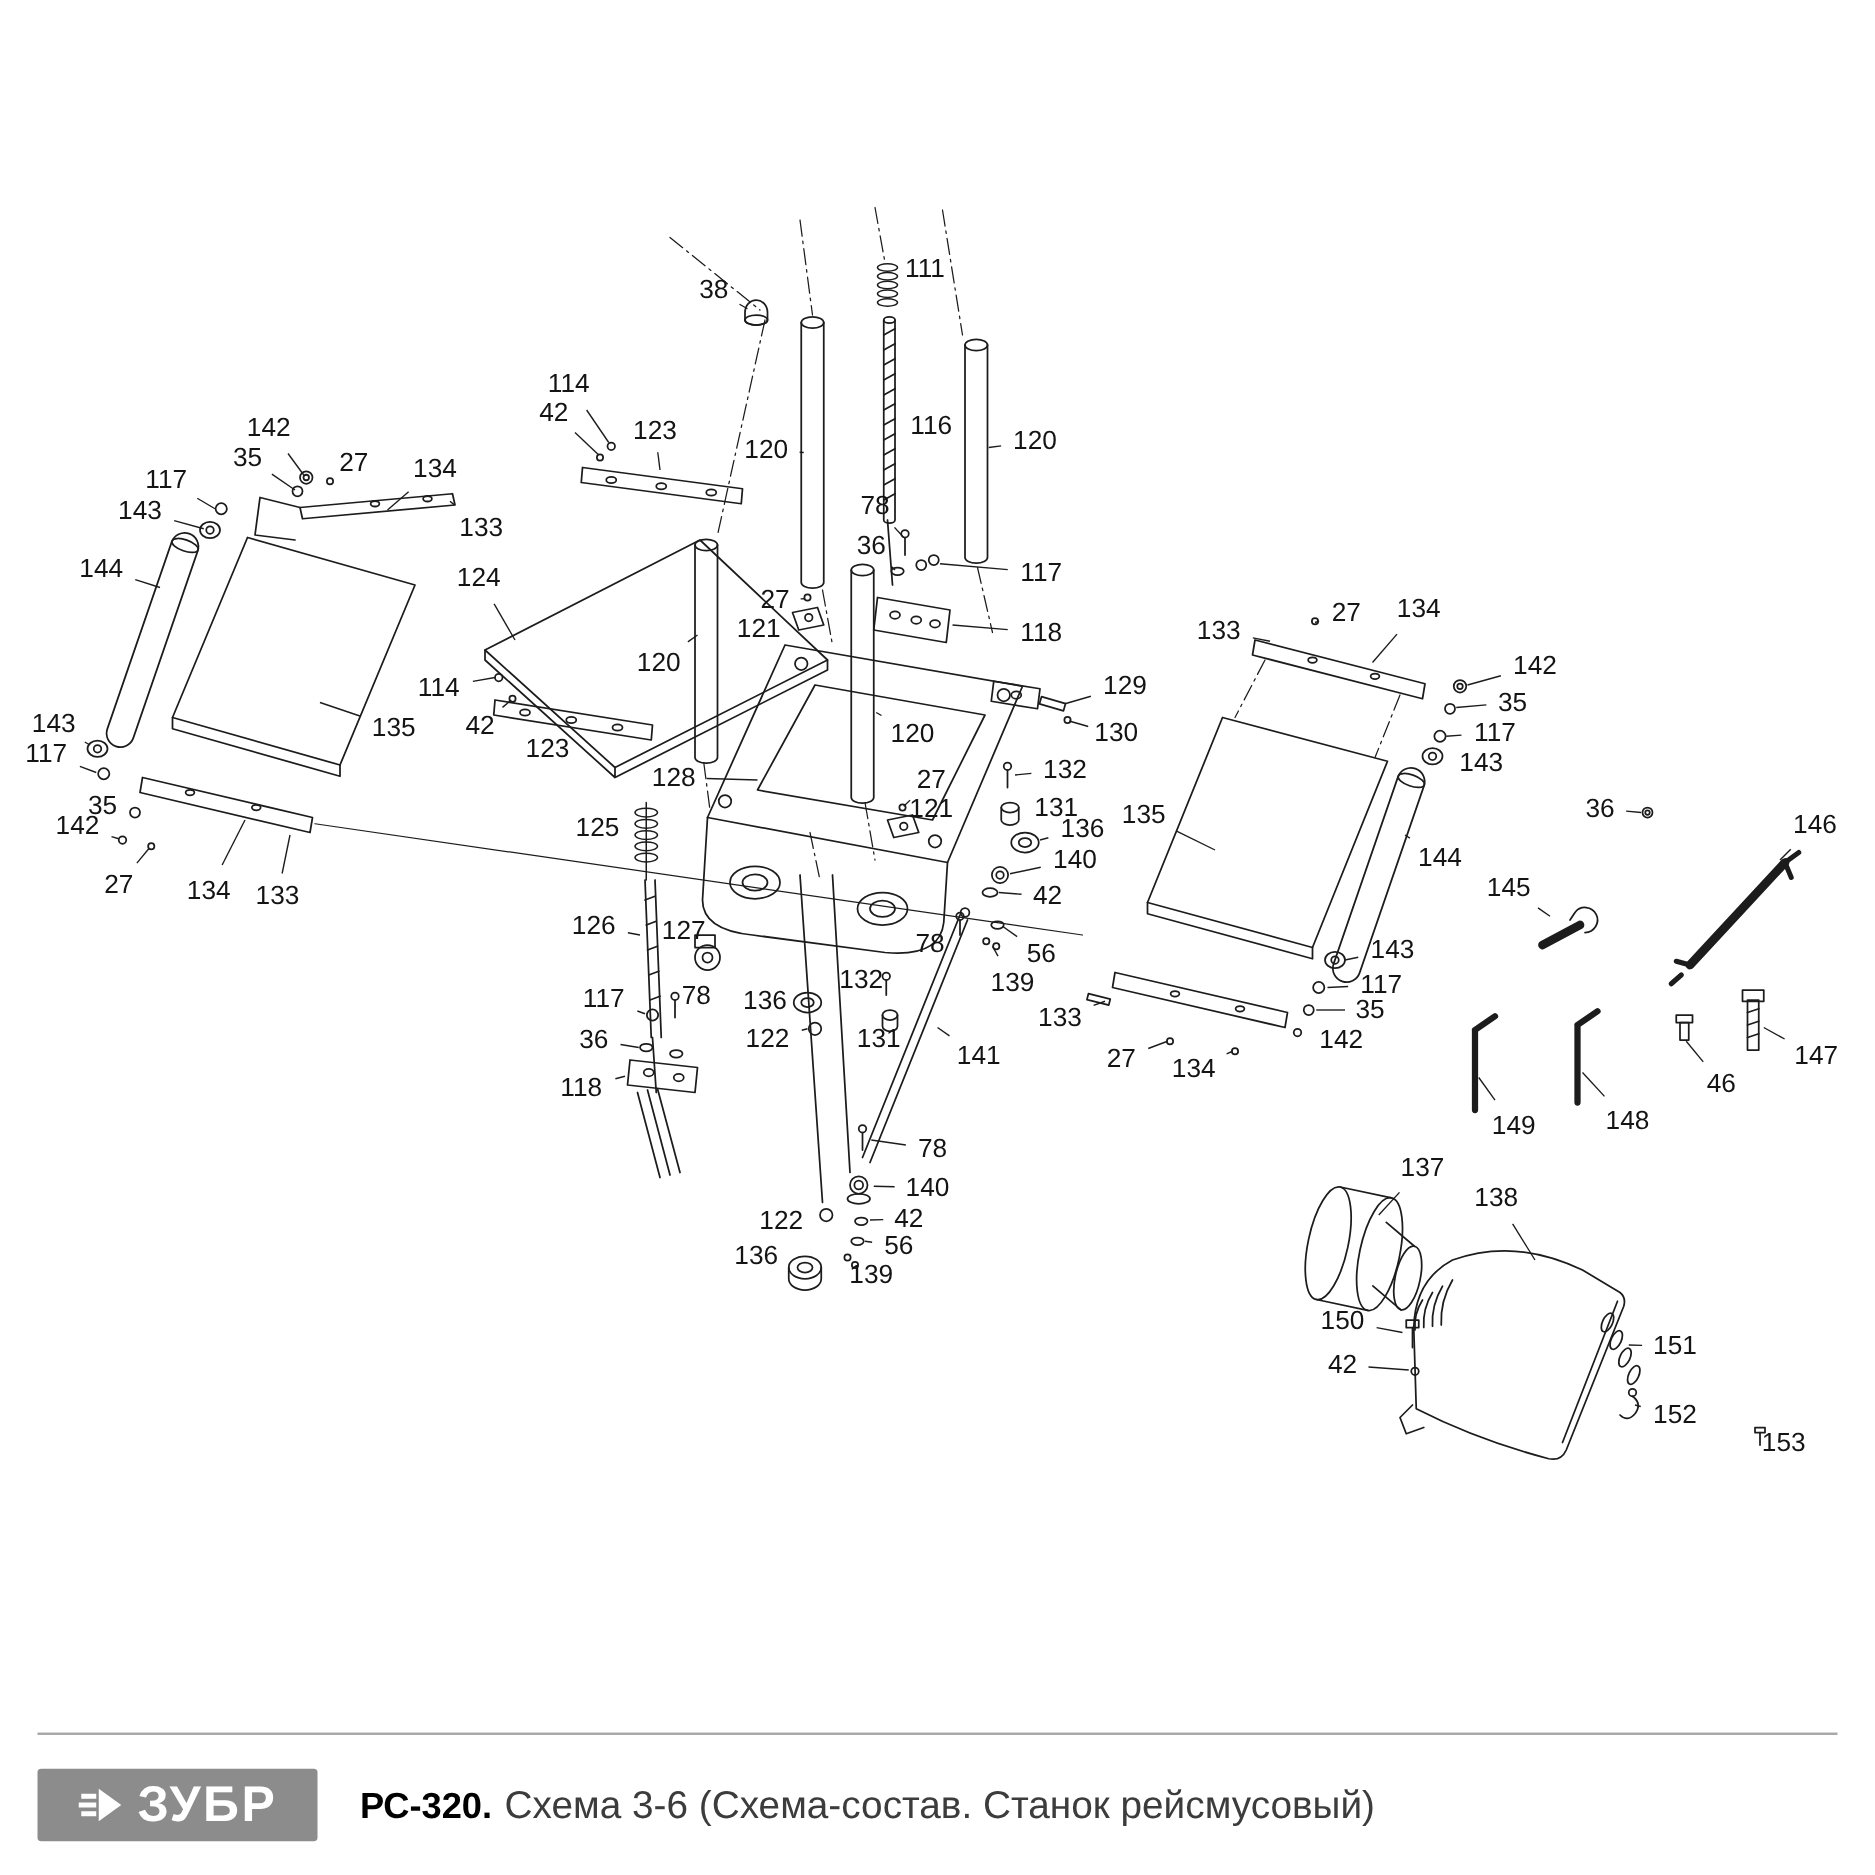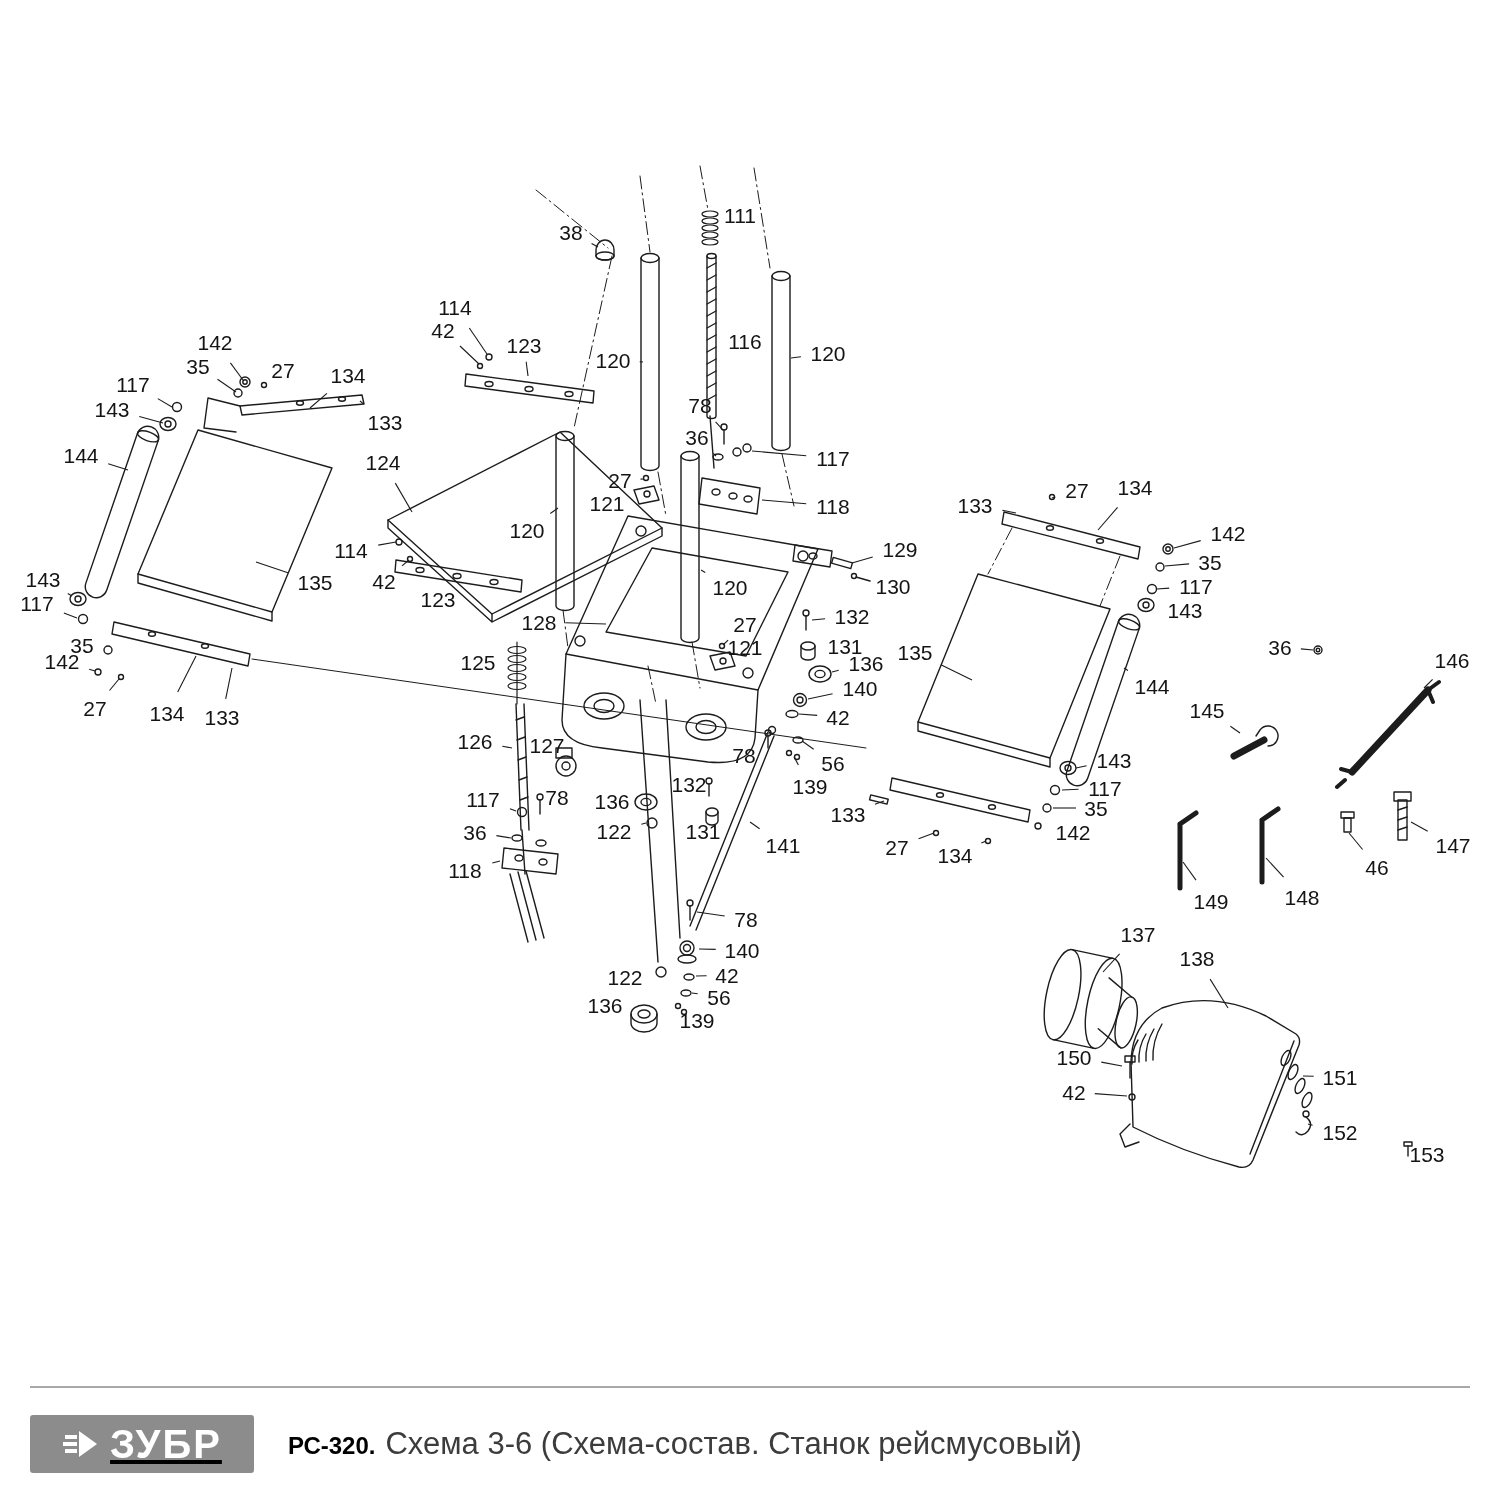--- a/index.html
+++ b/index.html
@@ -4,24 +4,24 @@
 <style>
   html,body{margin:0;padding:0;background:#fff;}
   .page{position:relative;width:1500px;height:1500px;background:#fff;overflow:hidden;
         font-family:"Liberation Sans", sans-serif;}
   svg.diagram{position:absolute;top:0;left:0;}
   #labels text{font:21px "Liberation Sans", sans-serif;fill:#141414;text-anchor:middle;dominant-baseline:central;}
   #labels line{stroke:#1c1c1c;stroke-width:1.1;}
   .footer{position:absolute;left:30px;right:30px;top:1386px;height:112px;
           border-top:2px solid #a9a9a9;display:flex;align-items:center;gap:34px;}
   .brand-badge{width:224px;height:58px;background:#8c8c8c;border-radius:3px;
-               display:flex;align-items:center;justify-content:center;gap:12px;flex:0 0 auto;text-decoration:underline;}
+               display:flex;align-items:center;justify-content:center;gap:12px;flex:0 0 auto;}
   .brand-text{color:#fff;font-weight:bold;font-size:40px;letter-spacing:2px;line-height:1;}
   .caption{font-size:31px;color:#3c3c3c;white-space:nowrap;}
-  .caption .model{font-weight:bold;color:#000;font-size:24px;margin-right:10px;}
+  .caption .model{font-weight:bold;color:#000;font-size:29px;margin-right:10px;}
 </style>
 </head>
 <body>
 
 <div class="page">
 
   <svg class="diagram" width="1500" height="1386" viewBox="0 0 1500 1386">
 
     <g id="artwork" stroke="#1c1c1c" stroke-width="1.4" fill="none" stroke-linecap="round" stroke-linejoin="round">
 

